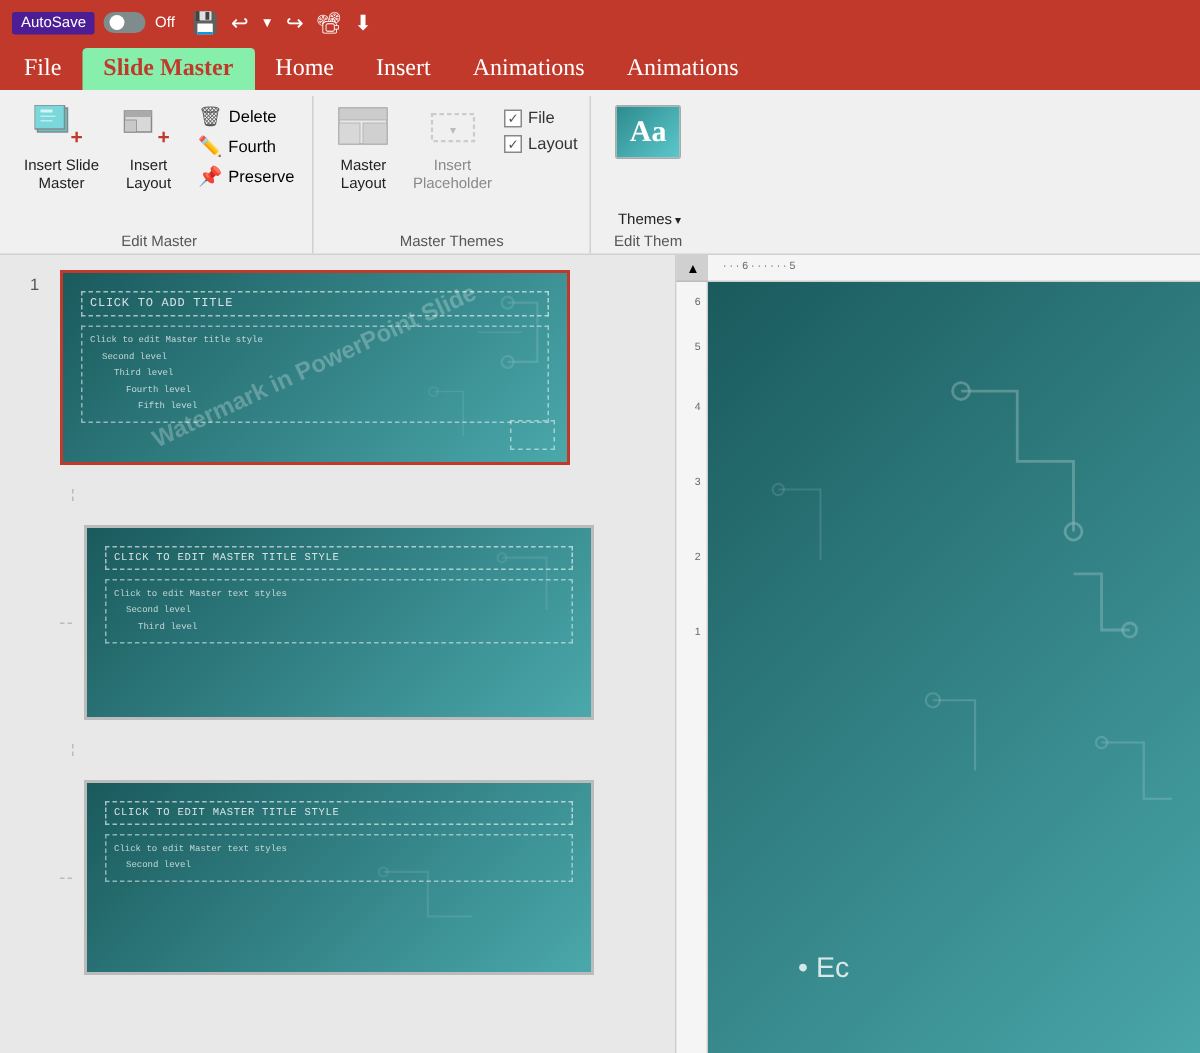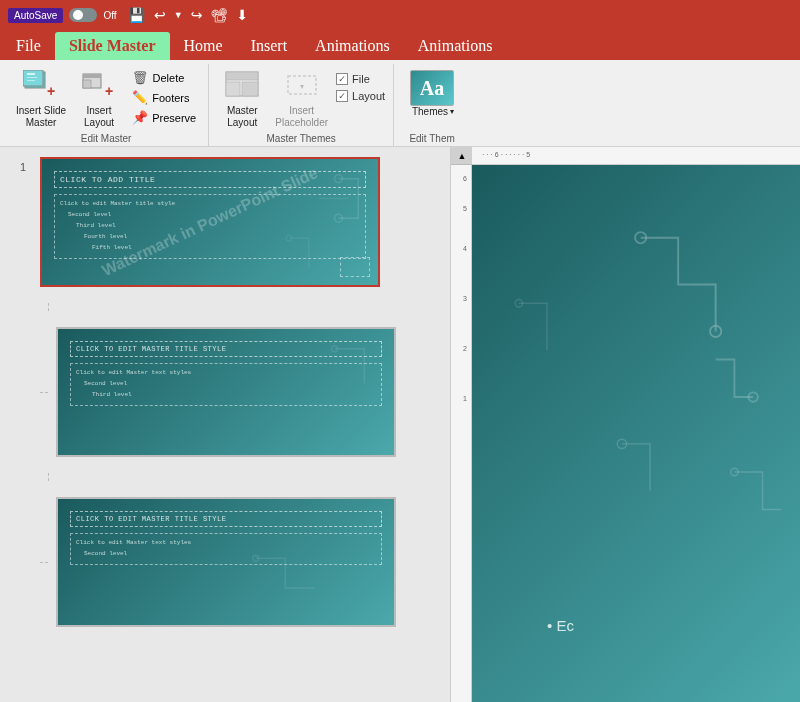--- a/index.html
+++ b/index.html
@@ -355,21 +355,21 @@
         <div class="btn-label">Insert<br>Layout</div>
       </div>
 
       <div class="ribbon-btn-small-group">
         <div class="ribbon-btn-small">
           <span class="small-icon">🗑</span>
           <span>Delete</span>
         </div>
         <div class="ribbon-btn-small">
           <span class="small-icon">✏️</span>
-          <span>Footers</span>
+          <span>Fourth</span>
         </div>
         <div class="ribbon-btn-small">
           <span class="small-icon">📌</span>
           <span>Preserve</span>
         </div>
       </div>
     </div>
     <div class="ribbon-group-label">Edit Master</div>
   </div>
 
@@ -409,21 +409,21 @@
         </div>
       </div>
     </div>
     <div class="ribbon-group-label">Master Themes</div>
   </div>
 
   <div class="ribbon-group">
     <div class="ribbon-group-buttons">
       <div class="ribbon-btn-themes">
         <div class="themes-icon-box">Aa</div>
-        <div style="font-size:10px;text-align:center;color:#222;display:flex;align-items:center;gap:2px;">
+        <div style="font-size:10px;text-align:center;color:#222;display:flex;align-items:center;gap:2px;margin-top:35px;">
           <span>Themes</span>
           <span style="font-size:8px;">▾</span>
         </div>
       </div>
     </div>
     <div class="ribbon-group-label">Edit Them</div>
   </div>
 
 </div>
 
@@ -536,17 +536,17 @@
         <circle cx="300" cy="200" r="5" fill="none" stroke="rgba(255,255,255,0.5)" stroke-width="2"></circle>
         <path d="M160 250 L190 250 L190 300" stroke="rgba(255,255,255,0.4)" fill="none" stroke-width="1.5"></path>
         <circle cx="160" cy="250" r="5" fill="none" stroke="rgba(255,255,255,0.4)" stroke-width="1.5"></circle>
         <path d="M280 280 L310 280 L310 320 L330 320" stroke="rgba(255,255,255,0.4)" fill="none" stroke-width="1.5"></path>
         <circle cx="280" cy="280" r="4" fill="none" stroke="rgba(255,255,255,0.4)" stroke-width="1.5"></circle>
         <path d="M50 100 L80 100 L80 150" stroke="rgba(255,255,255,0.3)" fill="none" stroke-width="1.5"></path>
         <circle cx="50" cy="100" r="4" fill="none" stroke="rgba(255,255,255,0.3)" stroke-width="1.5"></circle>
       </svg>
 
 
-      <div style="position:absolute;bottom:70px;left:75px;color:rgba(255,255,255,0.8);font-size:15px;">• Ec</div>
+      <div style="position:absolute;bottom:70px;left:60px;color:rgba(255,255,255,0.8);font-size:19px;">• Ec</div>
     </div>
   </div>
 
 </div>
 
 </body></html>

